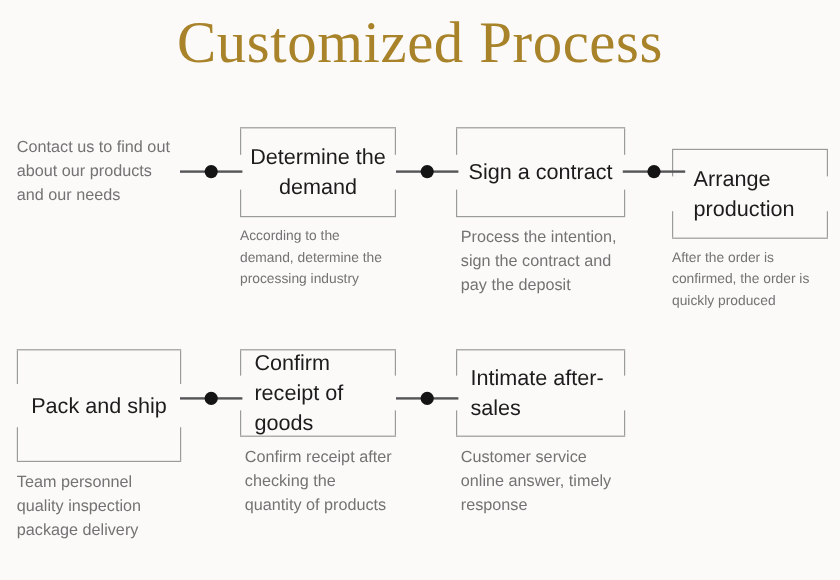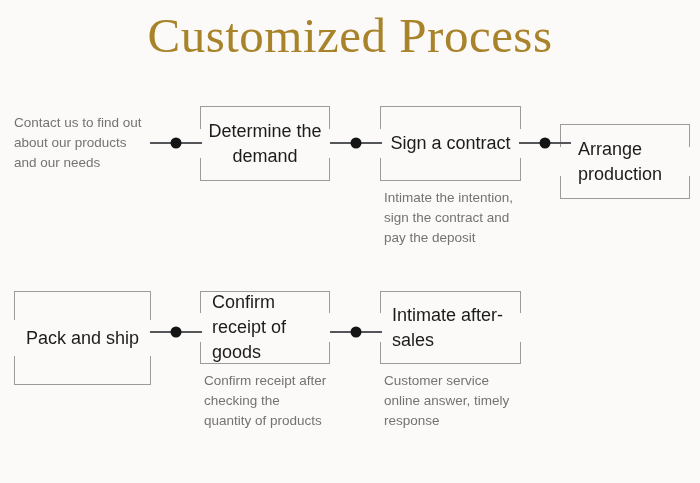--- a/index.html
+++ b/index.html
@@ -140,45 +140,48 @@
   <div class="step" style="left:14px; top:106px; width:137px;">
     <div class="step-desc">Contact us to find out about our products and our needs</div>
   </div>
 
   <div class="step" style="left:200px; top:106px; width:130px;">
     <div class="step-box" style="height:75px;text-decoration:underline;">
       <div class="edge-r top"></div>
       <div class="edge-r bottom"></div>
       <div class="step-title ta-center">Determine the demand</div>
     </div>
+    <div class="step-desc small">According to the demand, determine the processing industry</div>
   </div>
 
   <div class="step" style="left:380px; top:106px; width:141px;">
     <div class="step-box" style="height:75px;text-decoration:underline;">
       <div class="edge-r top"></div>
       <div class="edge-r bottom"></div>
       <div class="step-title ta-center">Sign a contract</div>
     </div>
-    <div class="step-desc ta-desc-indent">Intimate the intention, sign the contract and pay the deposit</div>
+    <div class="step-desc ta-desc-indent">Process the intention, sign the contract and pay the deposit</div>
   </div>
 
   <div class="step" style="left:560px; top:124px; width:130px;">
     <div class="step-box" style="height:75px;">
       <div class="edge-r top"></div>
       <div class="edge-r bottom"></div>
       <div class="step-title ta-left2">Arrange production</div>
     </div>
+    <div class="step-desc small">After the order is confirmed, the order is quickly produced</div>
   </div>
 
   <div class="step" style="left:14px; top:291px; width:137px;">
     <div class="step-box" style="height:94px;">
       <div class="edge-r top"></div>
       <div class="edge-r bottom"></div>
       <div class="step-title ta-left">Pack and ship</div>
     </div>
+    <div class="step-desc">Team personnel quality inspection package delivery</div>
   </div>
 
   <div class="step" style="left:380px; top:291px; width:141px;">
     <div class="step-box" style="height:73px;">
       <div class="edge-r top"></div>
       <div class="edge-r bottom"></div>
       <div class="step-title ta-left">Intimate after-sales</div>
     </div>
     <div class="step-desc ta-desc-indent">Customer service online answer, timely response</div>
   </div>

